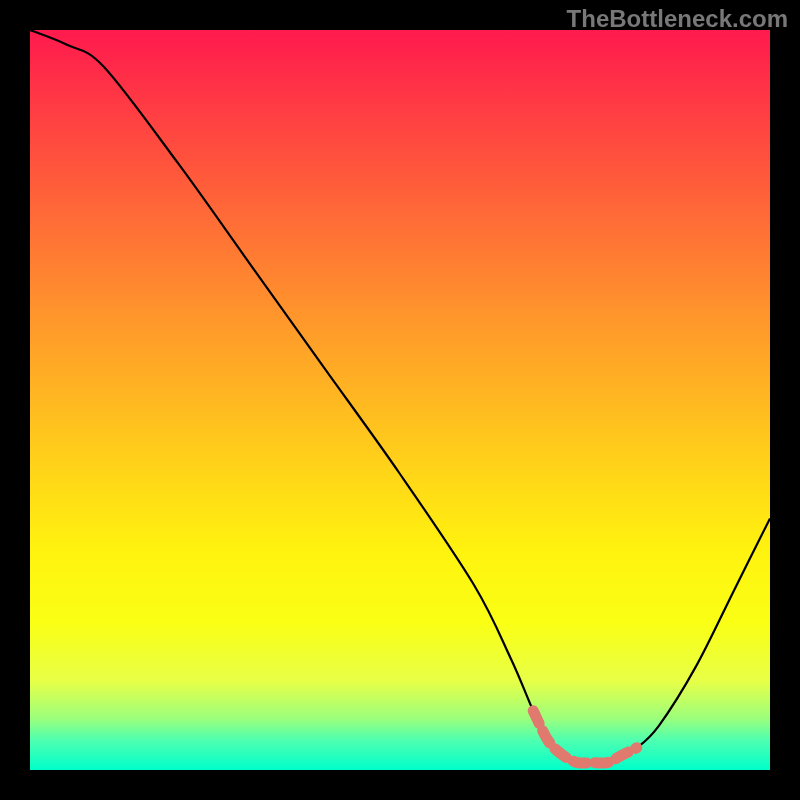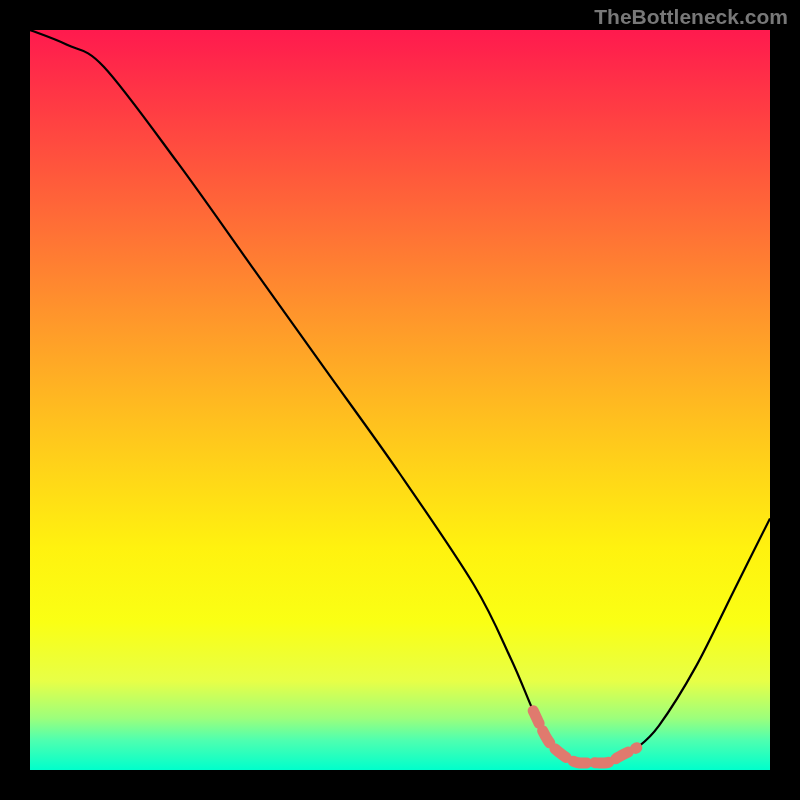--- a/index.html
+++ b/index.html
@@ -9,21 +9,21 @@
     height: 800px;
     background: #000;
     position: relative;
     font-family: Arial, sans-serif;
   }
   .watermark {
     position: absolute;
     top: 5px;
     right: 12px;
     color: #787878;
-    font-size: 21px;
+    font-size: 24px;
     font-weight: bold;
     z-index: 10;
   }
   .plot-area {
     position: absolute;
     left: 30px;
     top: 30px;
     width: 740px;
     height: 740px;
     background: linear-gradient(to bottom,

